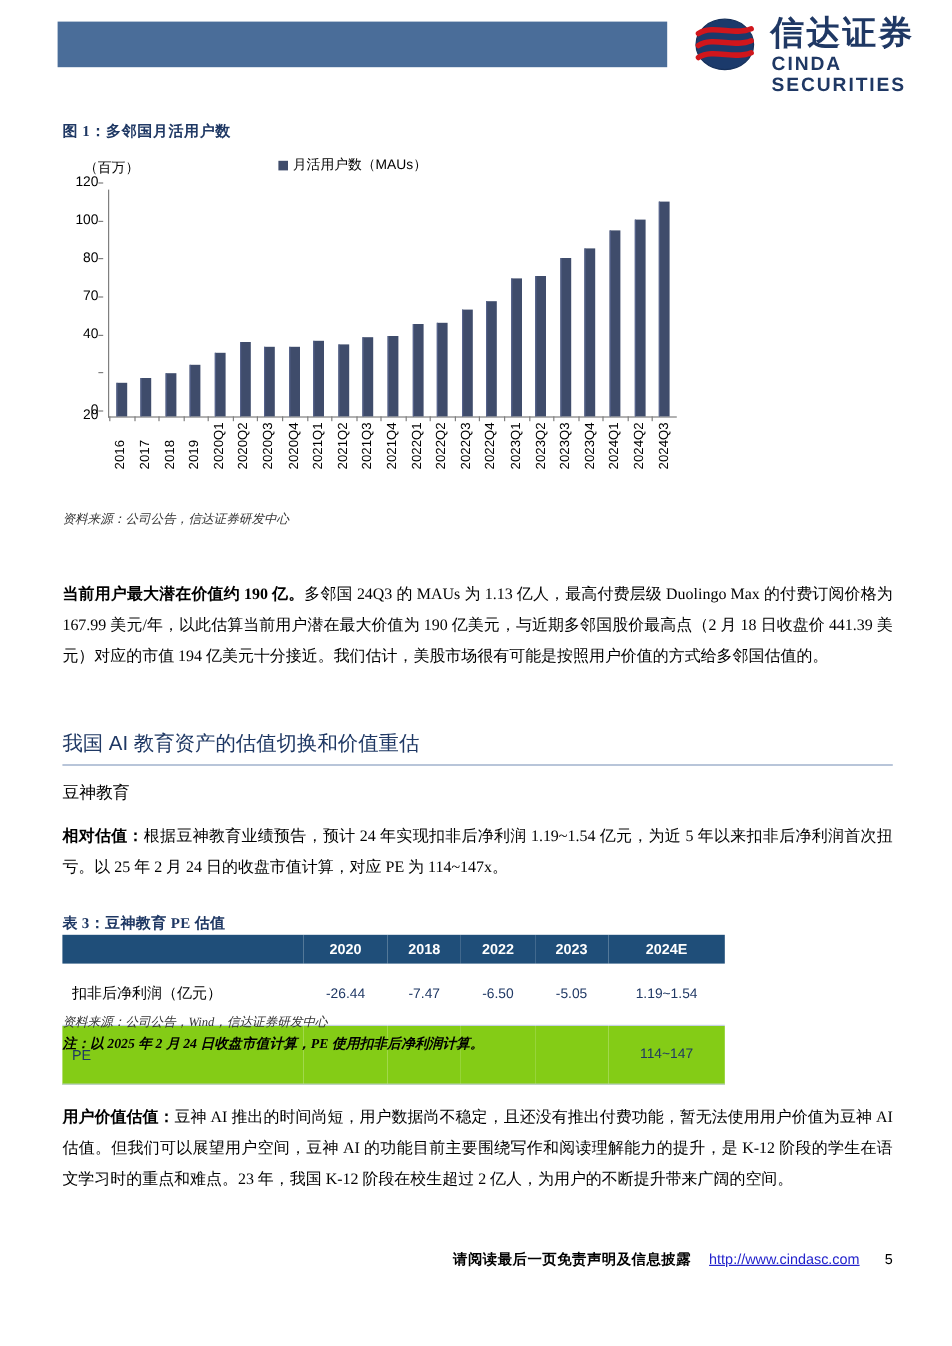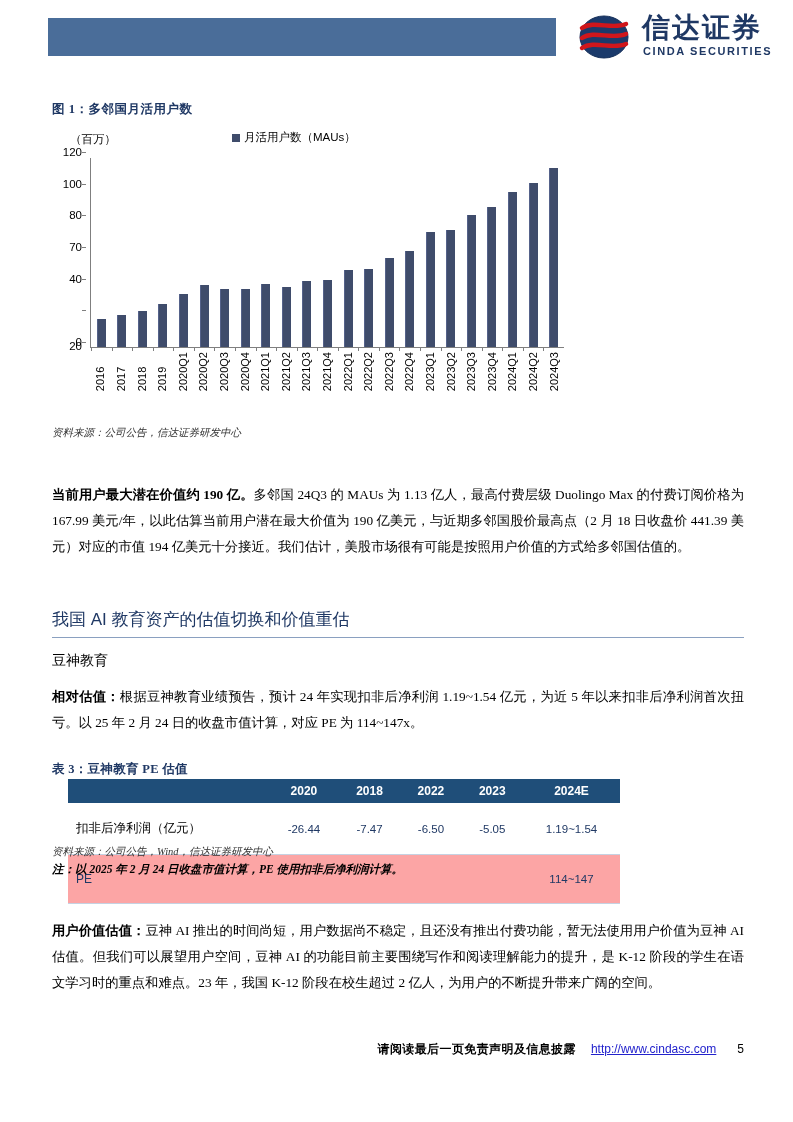--- a/index.html
+++ b/index.html
@@ -53,21 +53,21 @@
     letter-spacing: 2px;
     color: #1f3864;
     line-height: 30px;
   }
   .logo-text-en {
     position: absolute;
     left: 65px;
     top: 33px;
     font-family: "Liberation Sans", sans-serif;
     font-weight: bold;
-    font-size: 11px;
+    font-size: 16px;
     letter-spacing: 1.6px;
     color: #1f3864;
   }
 
   
   .fig-caption {
     position: absolute;
     left: 52px;
     top: 101px;
     font-family: "Liberation Serif", serif;
@@ -254,21 +254,20 @@
     letter-spacing: 0.3px;
   }
   table.pe-table {
     position: absolute;
     left: 52px;
     top: 779px;
     width: 552px;
     border-collapse: collapse;
     font-family: "Liberation Sans", sans-serif;
     font-size: 11.5px;
-    margin-left: 16px;
   }
   table.pe-table th {
     background: #1f4e79;
     color: #ffffff;
     font-weight: bold;
     padding: 5px 8px;
     text-align: center;
     font-size: 12px;
   }
   table.pe-table th.first-col {
@@ -281,21 +280,21 @@
     color: #1f3864;
     border-bottom: 1px solid #c5d2e2;
   }
   table.pe-table td.first-col {
     text-align: left;
     font-family: "Liberation Serif", serif;
     font-size: 12.5px;
     color: #000;
   }
   table.pe-table tr.alt td {
-    background: #fca5a5;
+    background: #84cc16;
     color: #1f3864;
   }
   table.pe-table tr.alt td.first-col {
     font-family: "Liberation Sans", sans-serif;
     font-size: 12px;
   }
   .src-tbl3 { left: 52px; top: 845px; }
   .tbl-note {
     position: absolute;
     left: 52px;

